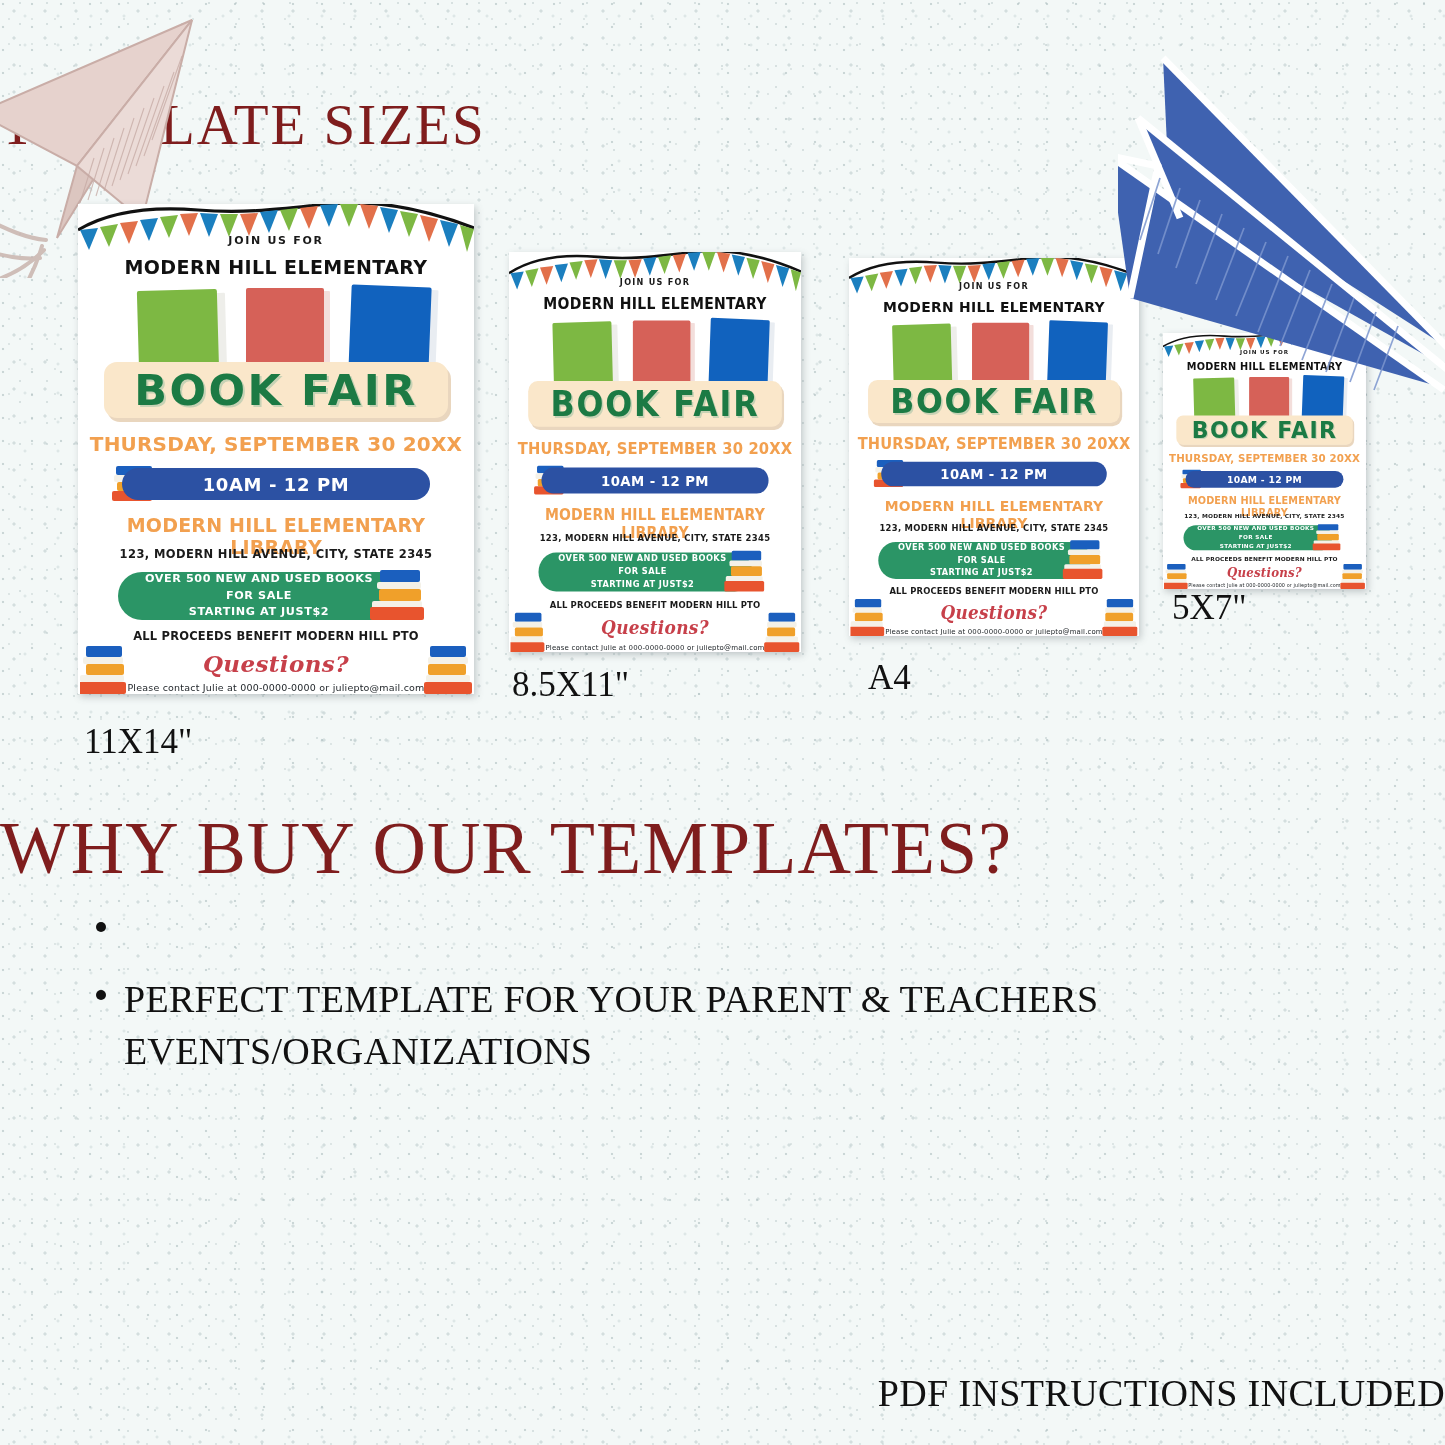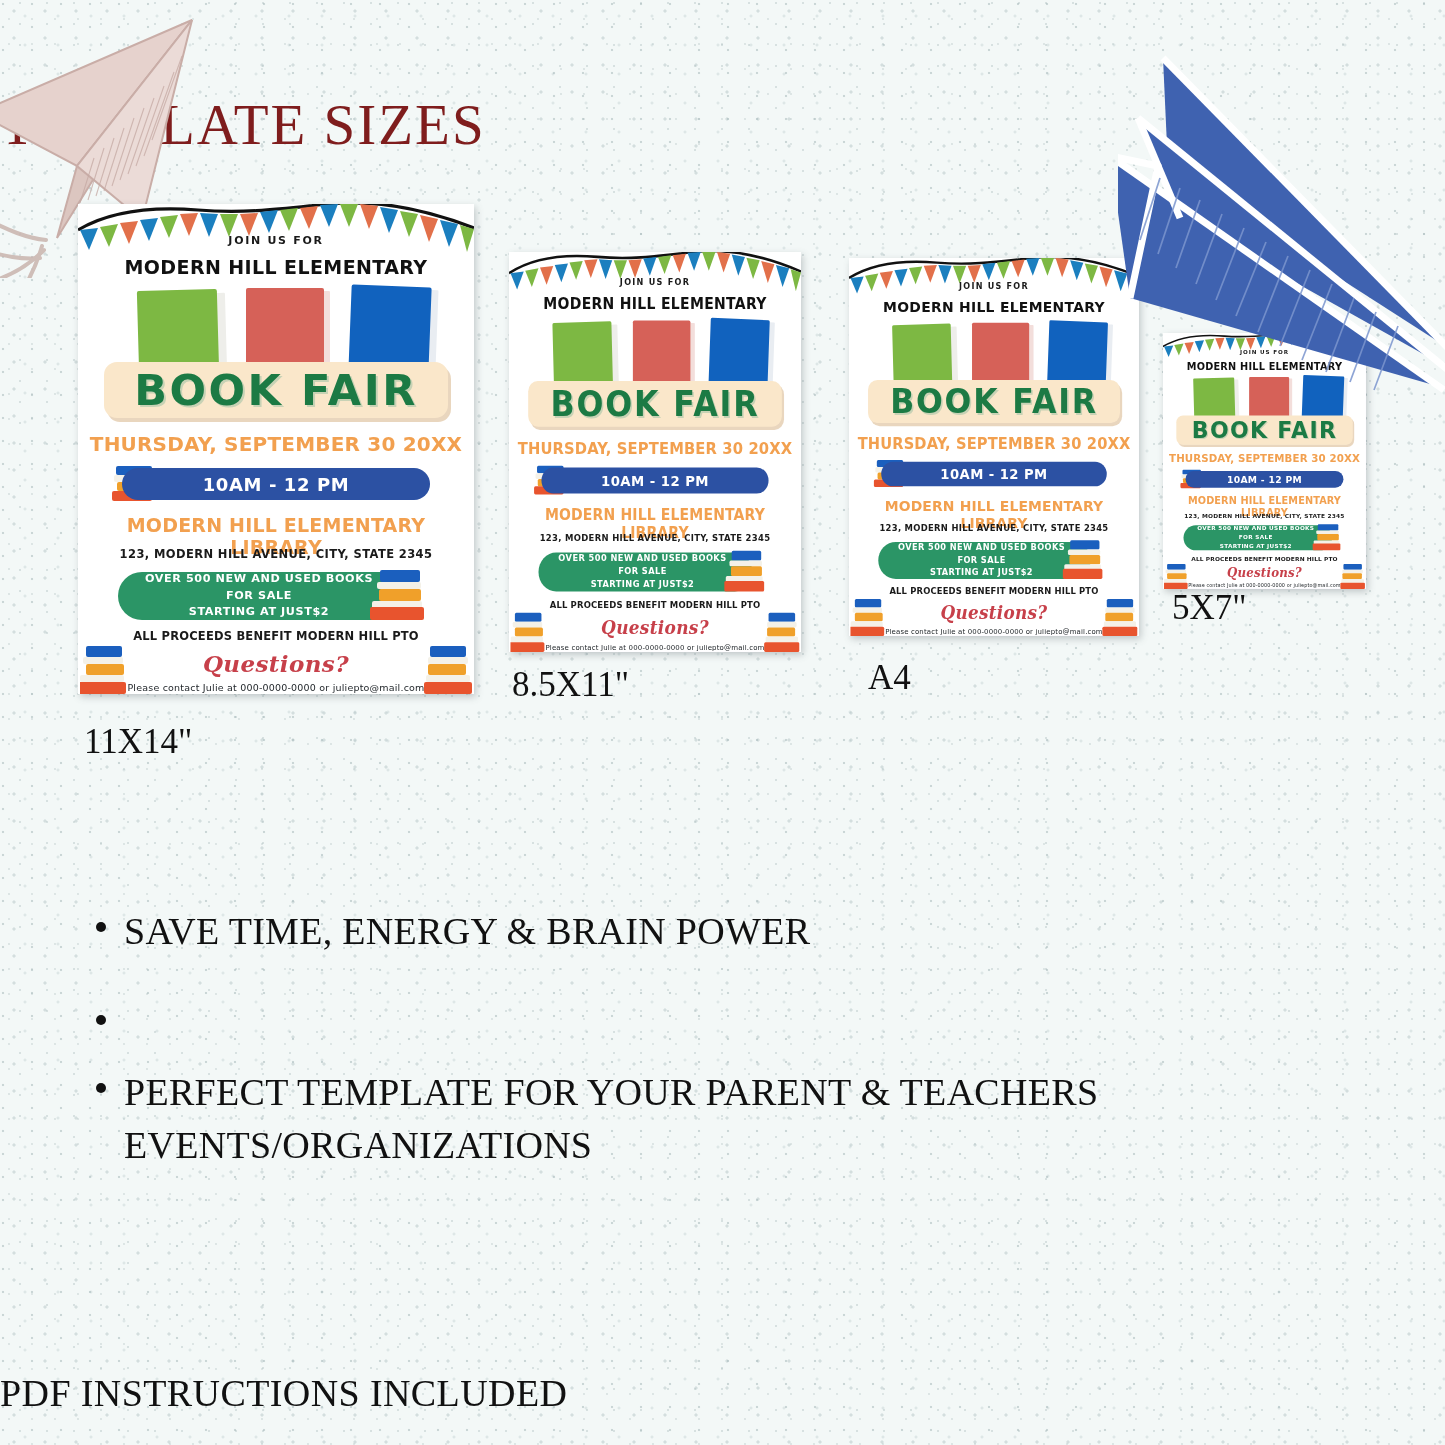--- a/index.html
+++ b/index.html
@@ -204,21 +204,21 @@
   }
   .bullet-dot {
     flex: 0 0 auto;
     width: 10px; height: 10px;
     border-radius: 50%;
     background: #111111;
     margin: 17px 18px 0 0;
   }
   #footer-note {
     position: absolute;
-    width: 100%; text-align: left;
+    width: 100%; text-align: right;
     top: 1371px;
     font-family: "Liberation Serif", serif;
     font-size: 38px;
     color: #111111;
     letter-spacing: 0.4px;
     z-index: 12;
   }
 </style>
 </head>
 <body>
@@ -601,26 +601,23 @@
         <rect x="8" y="38" width="48" height="12" rx="2" fill="#E8542E"></rect>
       </svg>
     </div>
   </div>
 
   <div id="label-11x14" class="size-label">11X14"</div>
   <div id="label-85x11" class="size-label">8.5X11"</div>
   <div id="label-a4" class="size-label">A4</div>
   <div id="label-5x7" class="size-label">5X7"</div>
 
+  <div id="title-why-buy" class="big-heading">WHY BUY OUR TEMPLATES?</div>
 
   <div id="bullets">
-    <div class="bullet-item">
-      <span class="bullet-dot"></span>
-      <span>SAVE TIME, ENERGY &amp; BRAIN POWER</span>
-    </div>
     <div class="bullet-item">
       <span class="bullet-dot"></span>
     </div>
     <div class="bullet-item">
       <span class="bullet-dot"></span>
       <span>PERFECT TEMPLATE FOR YOUR PARENT &amp; TEACHERS EVENTS/ORGANIZATIONS</span>
     </div>
   </div>
 
   <div id="footer-note">PDF INSTRUCTIONS INCLUDED</div>

